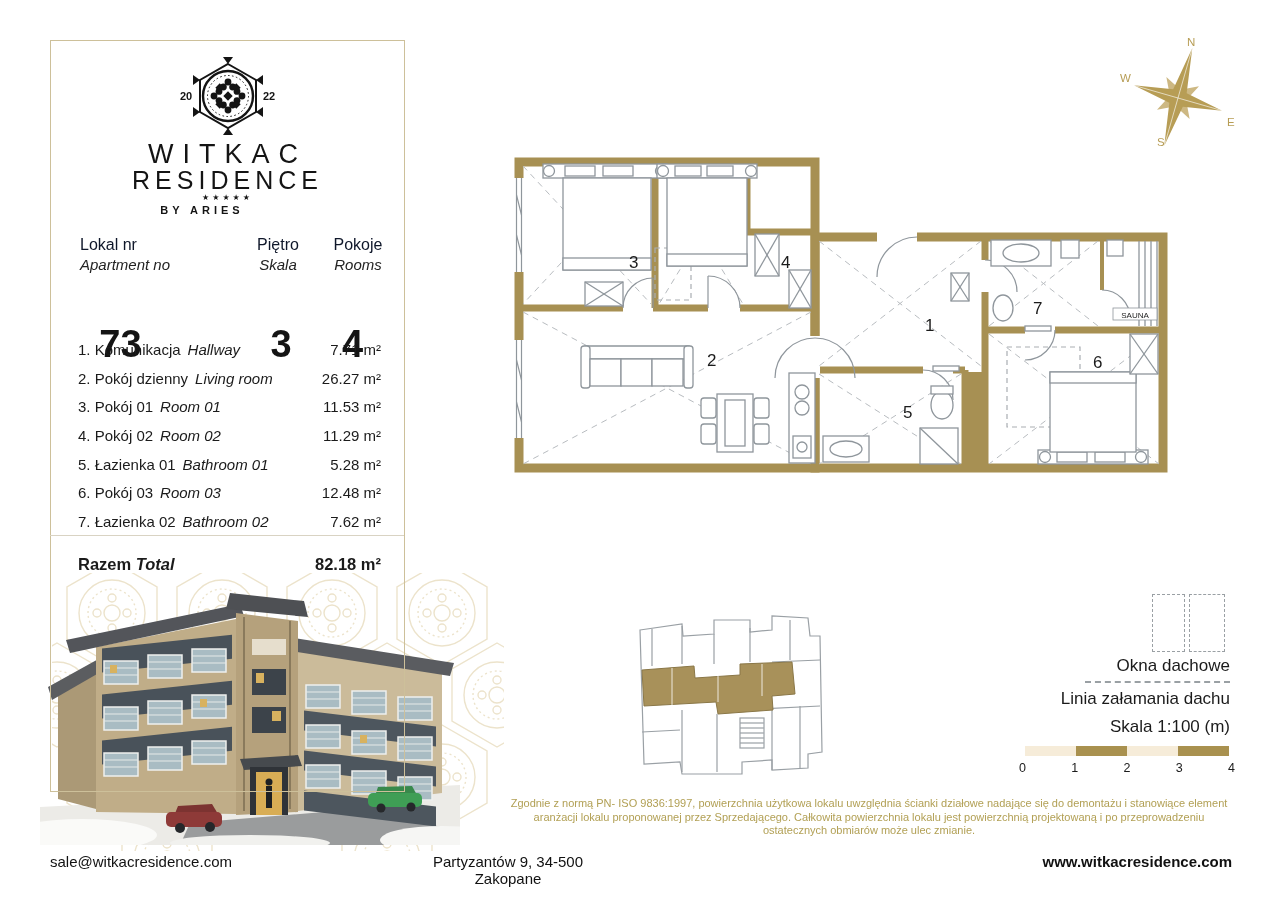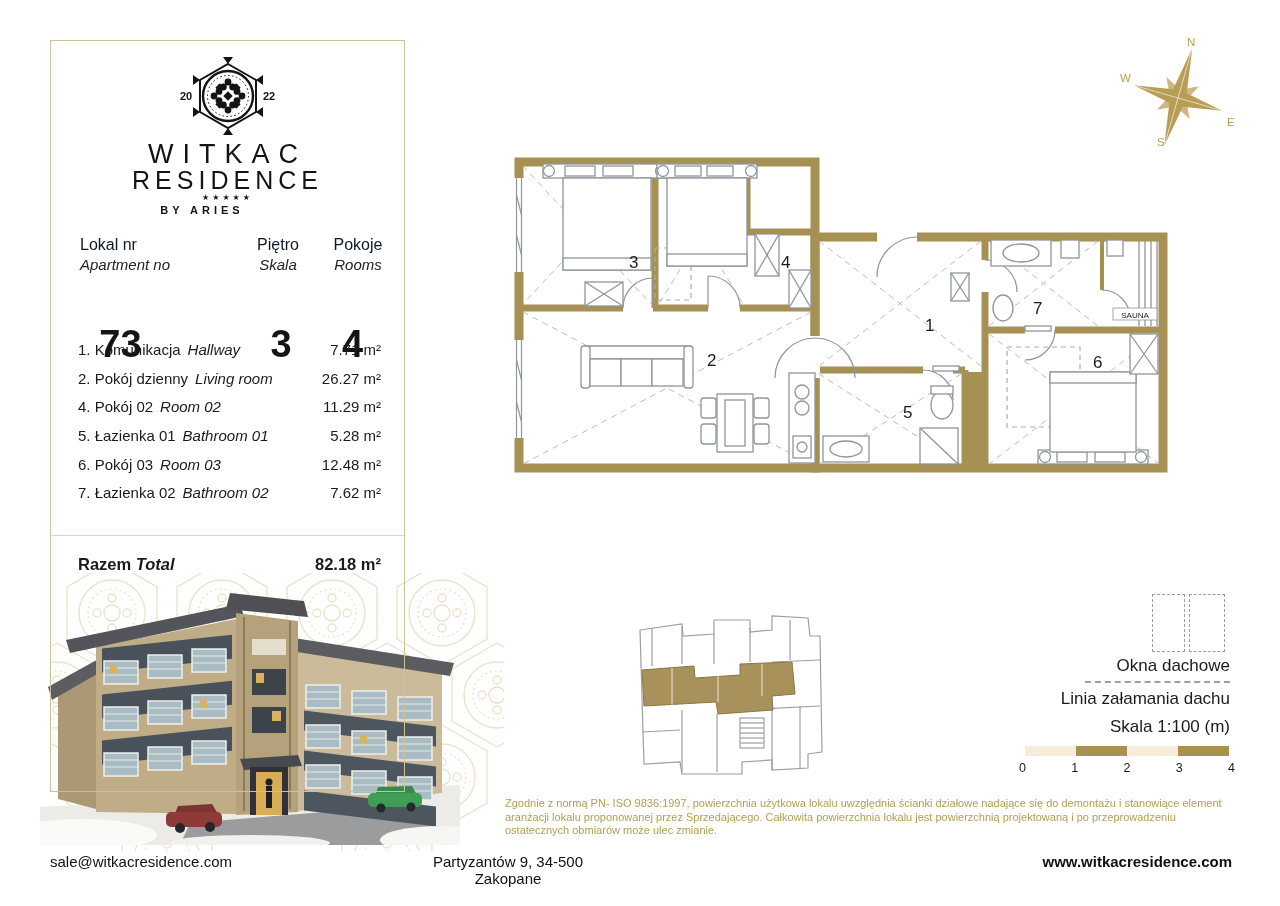--- a/index.html
+++ b/index.html
@@ -22,21 +22,21 @@
   .room-row{display:flex;justify-content:space-between;align-items:flex-start;height:28.7px;font-size:15px;}
   .room-row .nm{white-space:nowrap;}
   .room-row .en{font-style:italic;margin-left:7px;}
   .room-row .ar{white-space:nowrap;}
   .sep{background:#d9d3c3;height:1px;}
   .total-row{display:flex;justify-content:space-between;align-items:baseline;font-size:16.5px;font-weight:bold;}
   .legend-label{font-size:17px;color:#1b1b1b;}
   .scalebar{display:flex;height:10px;width:204px;}
   .scalebar div{flex:1;}
   .scalenums{display:flex;justify-content:space-between;width:216px;font-size:12.5px;color:#1b1b1b;}
-  .disclaimer{font-size:11px;line-height:13.5px;color:#b2a055;}
+  .disclaimer{font-size:11px;line-height:13.5px;color:#b2a055;text-align:center;}
   .foot{font-size:15px;color:#111;}
   .dashedbox{border:1.5px dashed #9aa0a4;background:transparent;}
   .dashline{border-top:2px dashed #9aa0a4;height:0;}
 </style>
 </head>
 <body>
 
 <div class="page">
 
   <svg class="abs" style="left:52px;top:573px;" width="452" height="278">
@@ -212,20 +212,24 @@
   <div class="rooms">
     <div class="room-row">
       <span class="nm"><span>1.</span> <span>Komunikacja</span><span class="en">Hallway</span></span>
       <span class="ar">7.71 m²</span>
     </div>
     <div class="room-row">
       <span class="nm"><span>2.</span> <span>Pokój dzienny</span><span class="en">Living room</span></span>
       <span class="ar">26.27 m²</span>
     </div>
     <div class="room-row">
+      <span class="nm"><span>3.</span> <span>Pokój 01</span><span class="en">Room 01</span></span>
+      <span class="ar">11.53 m²</span>
+    </div>
+    <div class="room-row">
       <span class="nm"><span>4.</span> <span>Pokój 02</span><span class="en">Room 02</span></span>
       <span class="ar">11.29 m²</span>
     </div>
     <div class="room-row">
       <span class="nm"><span>5.</span> <span>Łazienka 01</span><span class="en">Bathroom 01</span></span>
       <span class="ar">5.28 m²</span>
     </div>
     <div class="room-row">
       <span class="nm"><span>6.</span> <span>Pokój 03</span><span class="en">Room 03</span></span>
       <span class="ar">12.48 m²</span>

